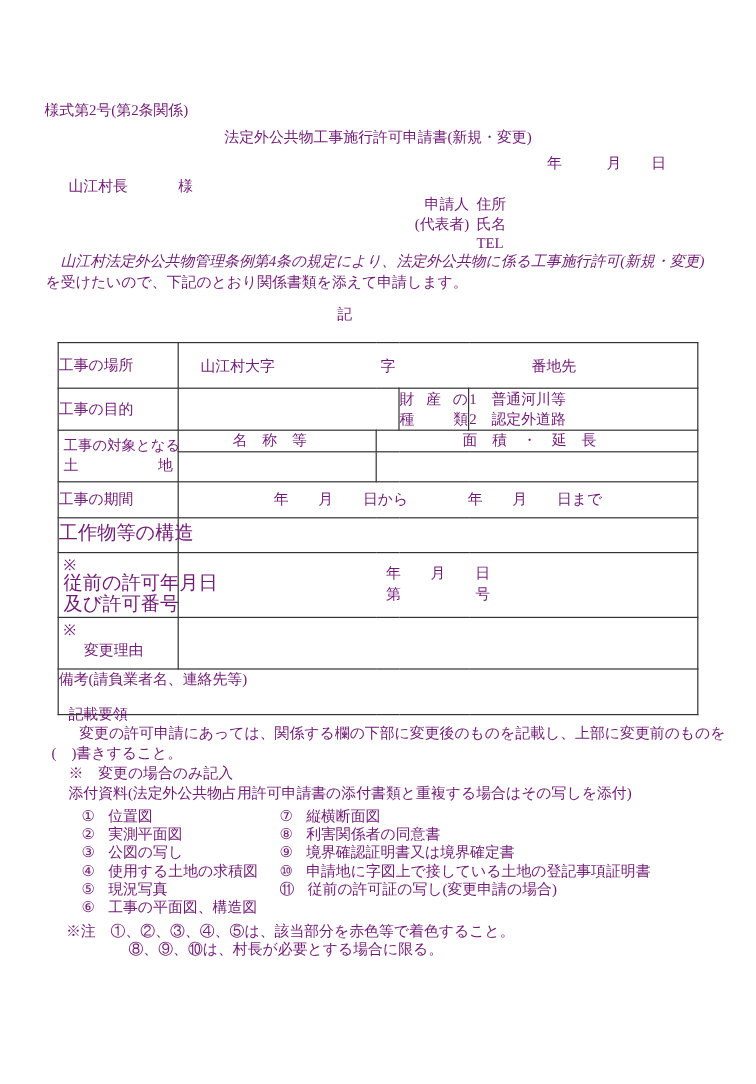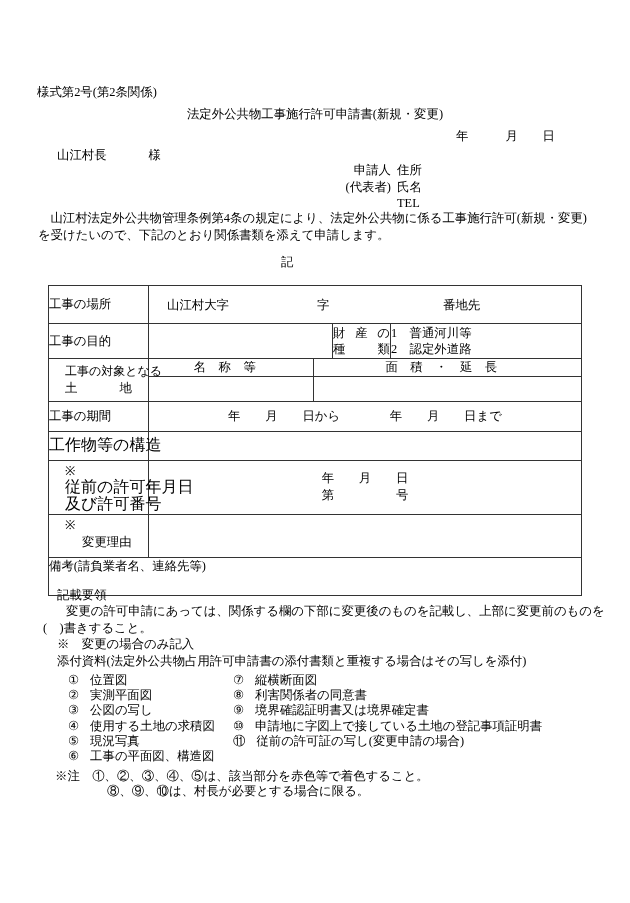--- a/index.html
+++ b/index.html
@@ -1,38 +1,38 @@
 <!DOCTYPE html>
 <html><head>
 <meta charset="utf-8">
 <style>
   html, body { margin: 0; padding: 0; background: #ffffff; }
   .page {
     position: relative;
     width: 630px;
     height: 903px;
     background: #ffffff;
-    color: #000000;
+    color: #701a75;
     font-family: "Liberation Serif", "DejaVu Serif", serif;
     font-size: 12.4px;
     overflow: hidden;
   }
   .abs { position: absolute; }
   .nowrap { white-space: nowrap; }
 
   
   .form-number { left: 37px; top: 84px; }
   .doc-title { left: 0; right: 0; top: 106px; text-align: center; }
   .date-line { right: 75px; top: 128px; }
   .addressee { left: 57px; top: 147px; }
   .addressee .honorific { margin-left: 42px; }
   .applicant { left: 325px; top: 162px; display: grid; grid-template-columns: 66px auto; column-gap: 6px; line-height: 16.5px; }
   .applicant .alabel { text-align: right; }
   .body-par { left: 38px; top: 210px; width: 575px; line-height: 17px; }
-  .body-par .l1 { text-indent: 1em; }
+  .body-par .l1 { text-indent: 1em; font-style: italic; }
   .record-marker { left: 281px; top: 254px; }
 
   
   table.form-table {
     position: absolute;
     left: 48px; top: 285px;
     width: 533px;
     border-collapse: collapse;
     table-layout: fixed;
     font-size: 12.4px;
@@ -41,21 +41,21 @@
     border: 1px solid #333;
     padding: 0;
     vertical-align: middle;
     line-height: 16.5px;
   }
   .form-table .c { text-align: center; }
   .form-table .vtop { vertical-align: top; }
   .form-table .rel { position: relative; }
   .form-table .cellabs { position: absolute; top: 50%; transform: translateY(-50%); white-space: nowrap; text-align: center; }
   .form-table .lbl { }
-  .form-table .lbl-left { text-align: left; padding: 2px 16px; }
+  .form-table .lbl-left { text-align: left; padding: 2px 4px; }
   .land-l1 { font-size: 12px; white-space: nowrap; }
   .small-label { font-size: 16px; white-space: nowrap; }
   .ptype-cell { padding: 1px 5px; }
   .opts-cell { padding-left: 6px; }
   .sp { letter-spacing: 1em; padding-left: 1em; white-space: nowrap; }
   .permit-val { display: inline-block; text-align: left; line-height: 17px; }
   .prev-label { padding: 1px 4px; line-height: 15.5px; }
   .reason-label { padding: 2px 4px; line-height: 16px; }
   .reason-indent { padding-left: 17px; }
   .remarks-cell { padding: 2px 8px; }

